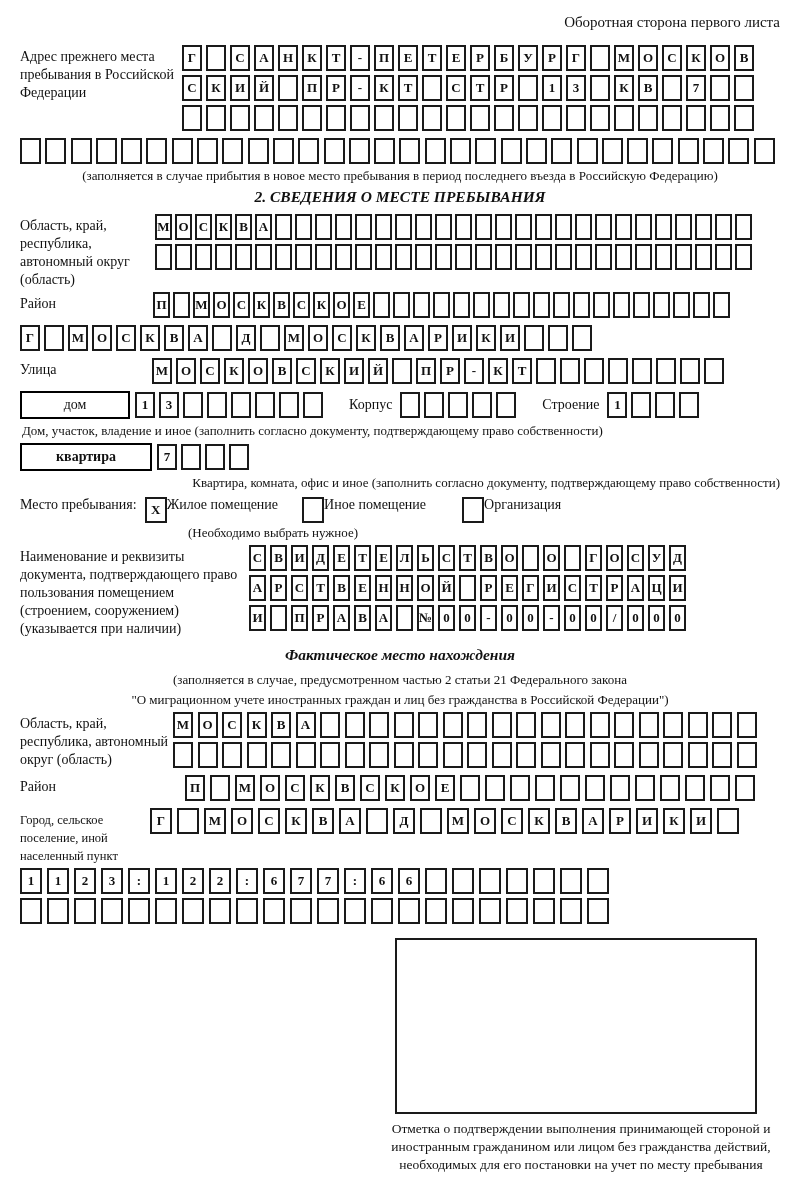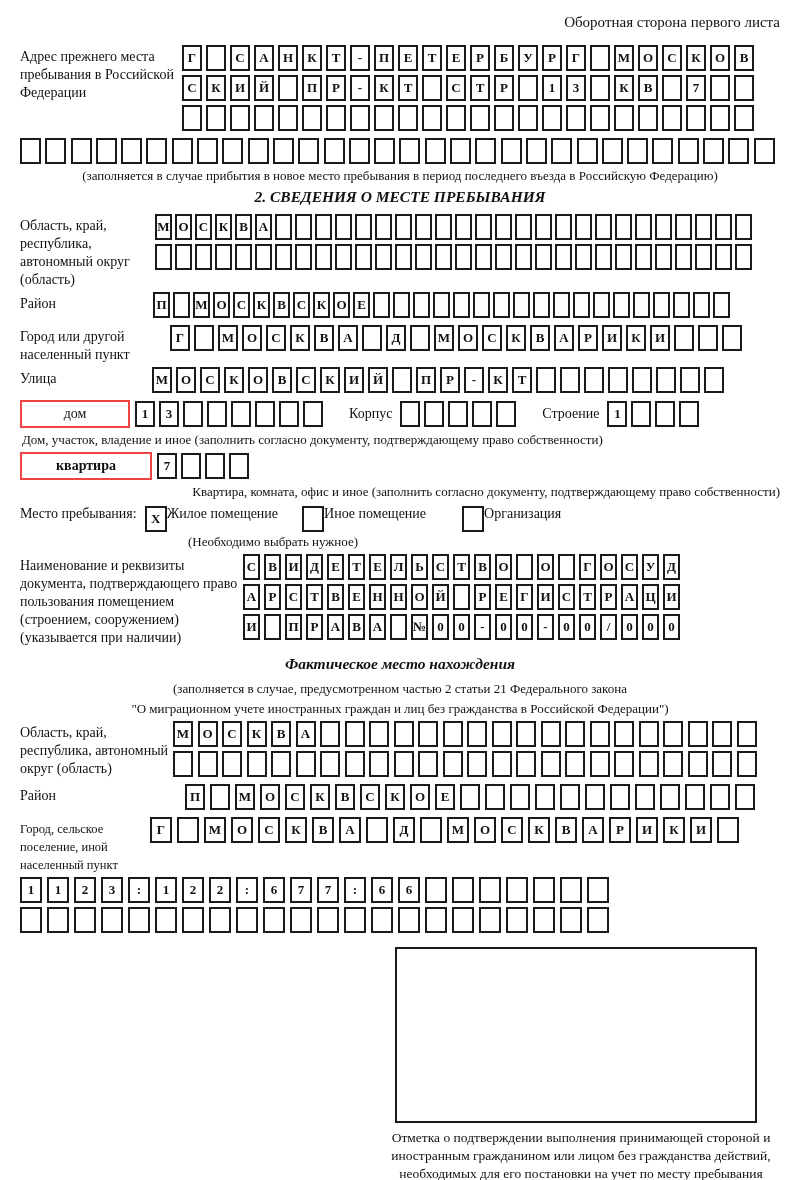--- a/index.html
+++ b/index.html
@@ -36,38 +36,38 @@
   .lw-city2{width:150px;}
   .lw-str{width:132px;}
   .lw-doc{width:223px;}
   .lw-regf{width:153px;}
   .lw-disf{width:165px;}
   .lw-cityf{width:130px;font-size:12.5px;}
   .lw-cad{width:128px;}
   .caption{font-size:13px;text-align:center;margin:0 0 4px 0;line-height:16px;}
   .h-sect{font-size:15.5px;font-weight:bold;text-align:center;margin:4px 0 8px 0;font-style:italic;}
   .widebox{
-    flex:none;box-sizing:border-box;border:2px solid #ef4444;height:28px;
+    flex:none;box-sizing:border-box;border:2px solid #000000;height:28px;
     display:flex;align-items:center;justify-content:center;font-size:14px;background:#fff;
   }
   .houserow{display:flex;align-items:center;margin-bottom:4px;}
   .inline-label{font-size:14px;margin:0 8px 0 22px;flex:none;}
   .stayrow{display:flex;align-items:flex-start;margin:6px 0 2px 0;font-size:14px;}
   .checkbox{
     flex:none;box-sizing:border-box;width:22px;height:26px;border:2px solid #1a1a1a;
     display:flex;align-items:center;justify-content:center;
     font-size:13px;font-weight:bold;background:#fff;
   }
   .stay-label{margin:0 24px 0 0;}
   .stamp-box{
     margin:10px 0 6px 375px;width:362px;height:176px;
     border:2px solid #1a1a1a;box-sizing:border-box;background:#fff;
   }
   .stamp-caption{margin-left:365px;width:392px;text-align:center;font-size:13.5px;line-height:18px;}
-  .mb8{margin-bottom:8px;}
+  .mb8{margin-bottom:8px;gap:6px;}
 </style>
 </head>
 <body>
 
 <div class="header-note">Оборотная сторона первого листа</div>
 
 <div class="field">
   <div class="flabel lw-prev">Адрес прежнего места пребывания в Российской Федерации</div>
   <div class="rows">
     <div class="cellrow r-prev">
@@ -287,21 +287,20 @@
         <span class="cell"></span>
         <span class="cell"></span>
         <span class="cell"></span>
         <span class="cell"></span>
         <span class="cell"></span>
       </div>
   </div>
 </div>
 
 <div class="field">
-  <div class="flabel lw-city2">Город или другой населенный пункт</div>
   <div class="rows">
     <div class="cellrow r-city2">
         <span class="cell">Г</span>
         <span class="cell"></span>
         <span class="cell">М</span>
         <span class="cell">О</span>
         <span class="cell">С</span>
         <span class="cell">К</span>
         <span class="cell">В</span>
         <span class="cell">А</span>

